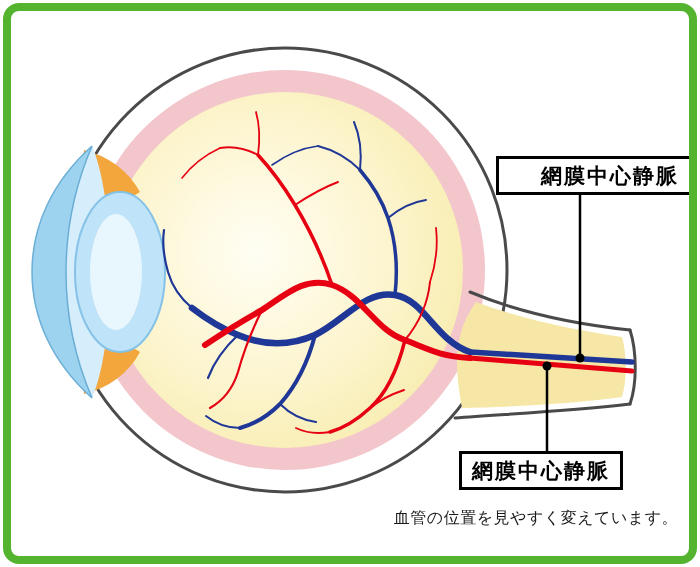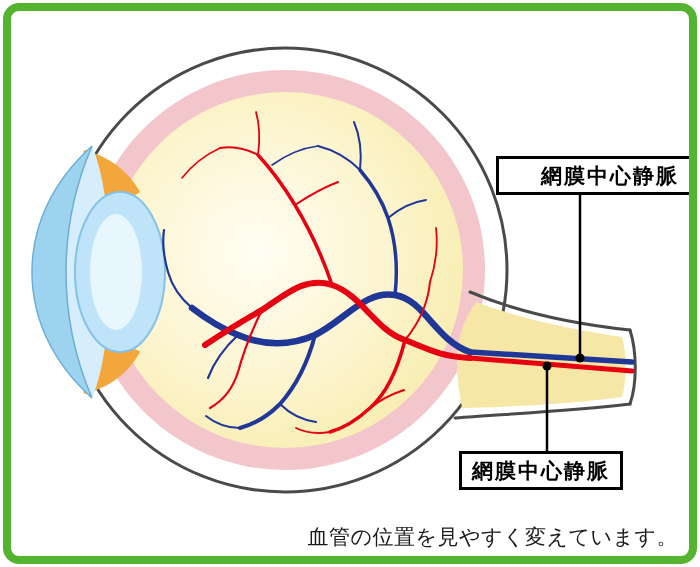--- a/index.html
+++ b/index.html
@@ -14,21 +14,21 @@
   #art{position:absolute;left:0;top:0;z-index:1;}
   .label-box{
     position:absolute;z-index:3;background:#ffffff;border:3px solid #000000;
     color:#000;font-weight:bold;font-size:21px;line-height:1;
     padding:6px 10px;letter-spacing:2px;white-space:nowrap;
   }
   #vein-label{left:496px;top:156px;padding-left:42px;}
   #artery-label{left:459px;top:451px;}
   .caption{
     position:absolute;z-index:3;top:508px;right:22px;
-    font-size:21px;color:#1a1a1a;letter-spacing:0.5px;white-space:nowrap;margin-top:15px;
+    font-size:16px;color:#1a1a1a;letter-spacing:0.5px;white-space:nowrap;
   }
 </style>
 </head>
 <body>
 
 <div class="frame"></div>
 
 <svg id="art" width="700" height="567" viewBox="0 0 700 567">
   <defs>
     <radialGradient id="vitreous" cx="42%" cy="45%" r="65%">

